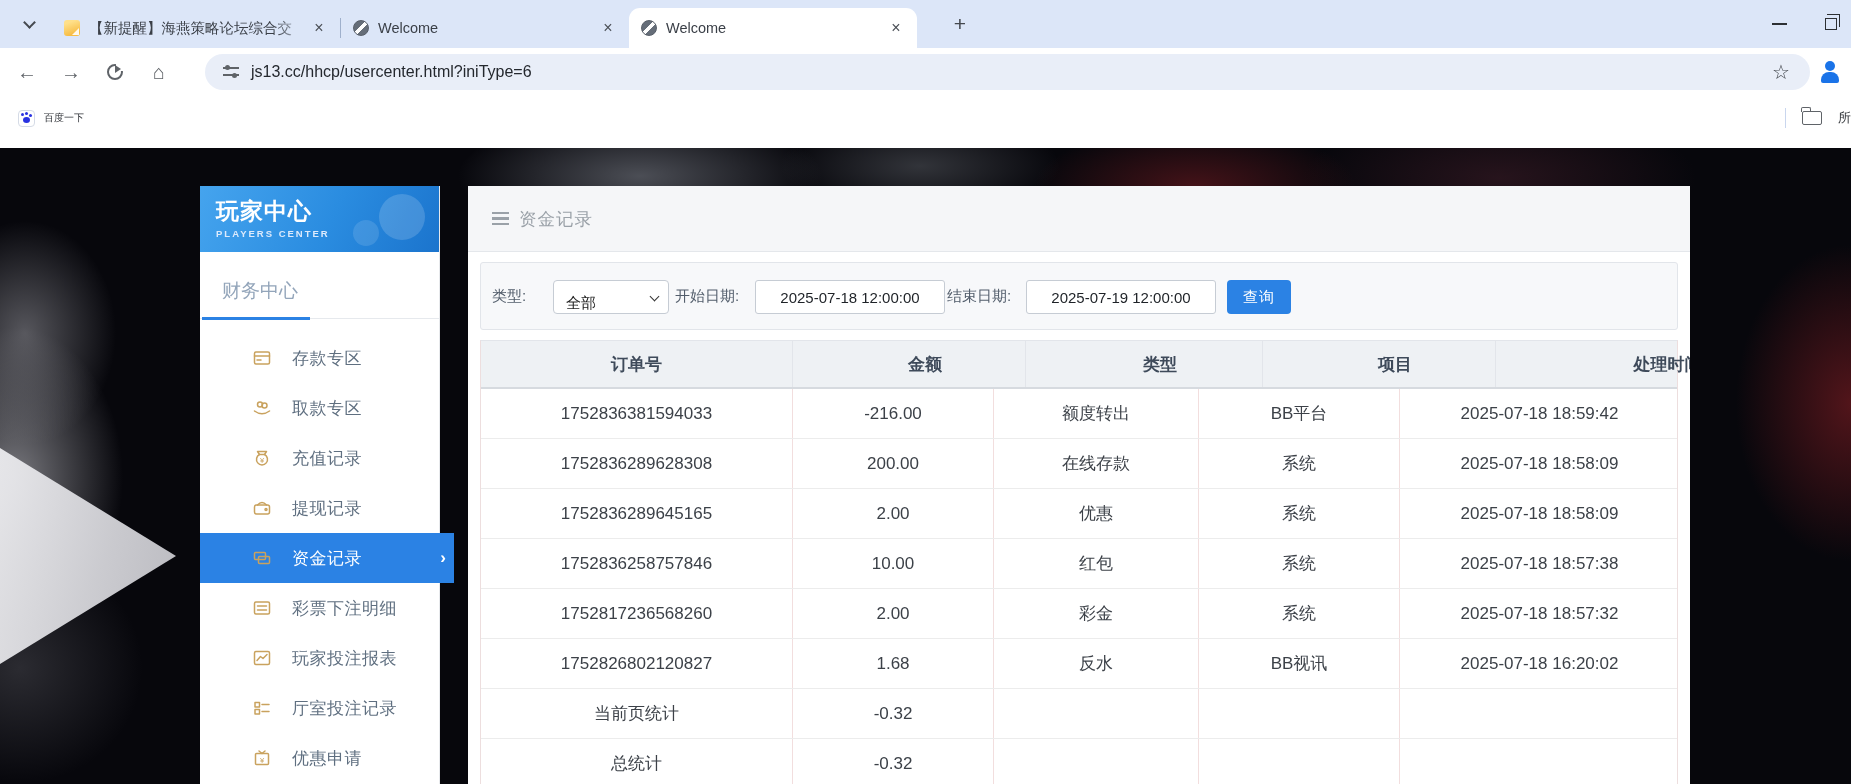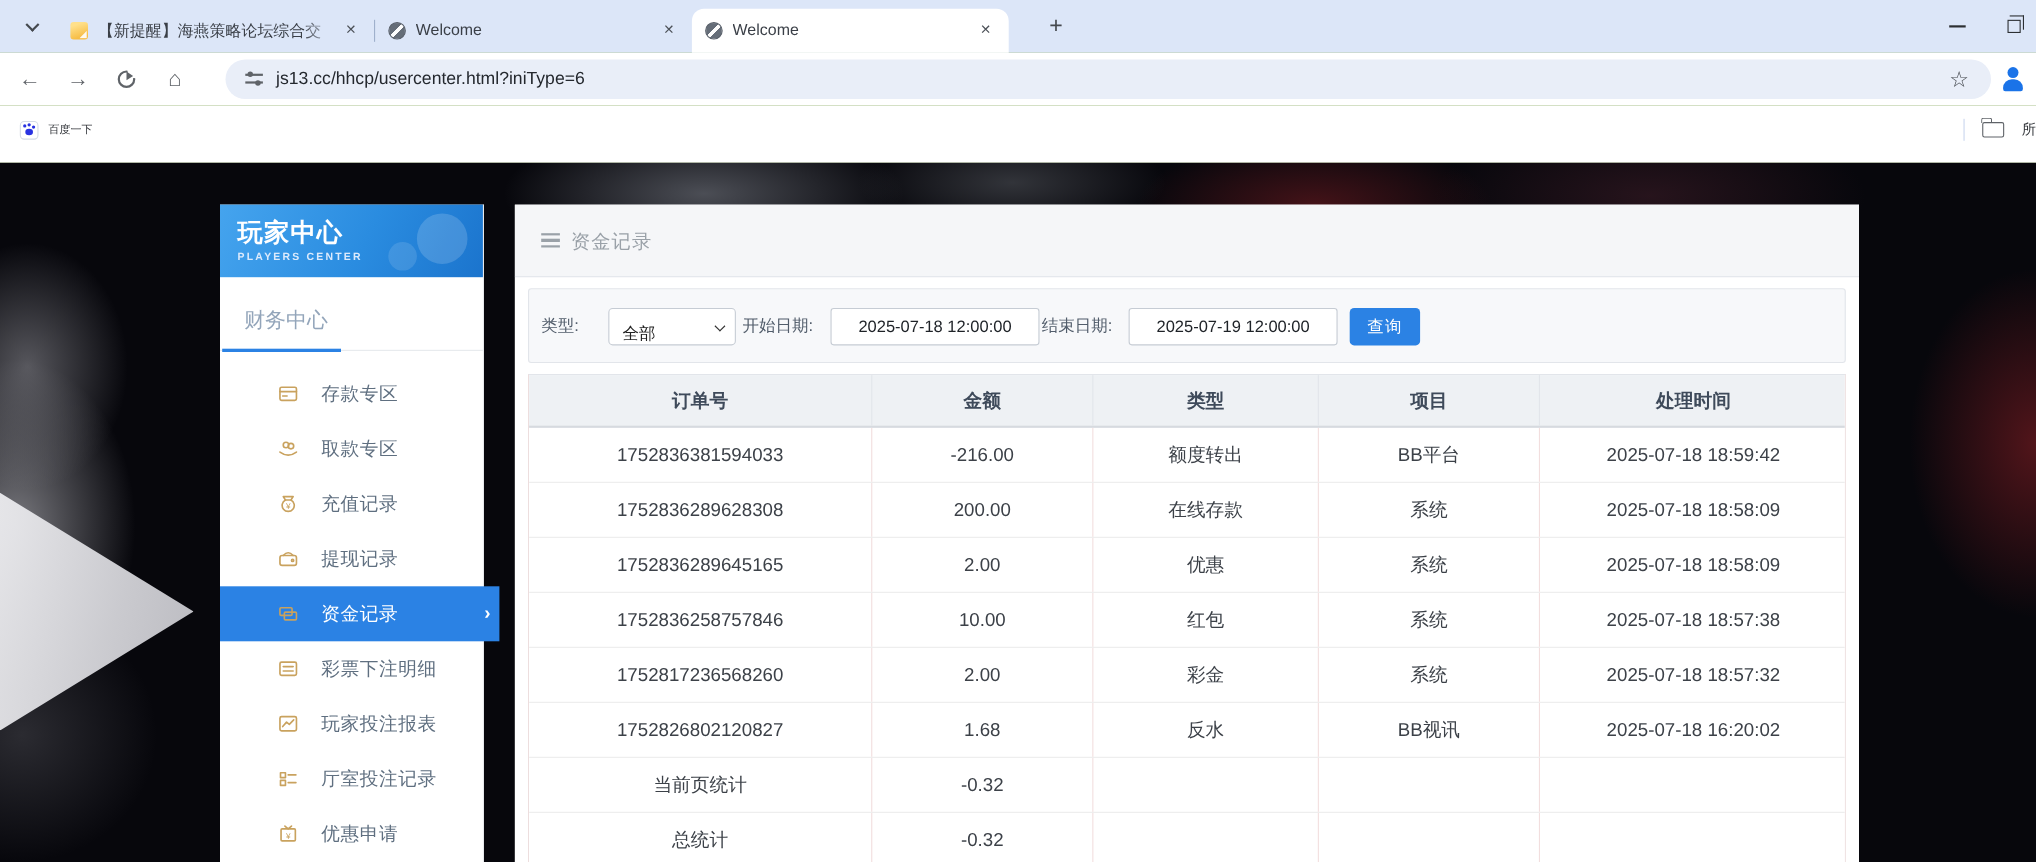--- a/index.html
+++ b/index.html
@@ -1,17 +1,17 @@
 <!DOCTYPE html>
 <html><head>
 <meta charset="utf-8">
 <style>
   * { margin:0; padding:0; box-sizing:border-box; }
   body { background:#222; font-family:"Liberation Sans","DejaVu Sans",sans-serif; }
-  .screen { position:relative; width:1851px; height:784px; overflow:hidden; background:#4d7c0f; }
+  .screen { position:relative; width:1851px; height:784px; overflow:hidden; background:#a3a3a3; }
 
   
   .tabstrip { position:absolute; left:0; top:0; width:100%; height:48px; background:#dce6f8; display:flex; align-items:flex-end; }
   .tabsearch { position:absolute; left:14px; top:10px; width:30px; height:28px; border-radius:8px; display:flex; align-items:center; justify-content:center; cursor:pointer; }
   .chevdown { width:9px; height:9px; border-right:2px solid #45494f; border-bottom:2px solid #45494f; transform:rotate(45deg); margin-top:-4px; }
   .tabs { position:absolute; left:52px; top:0; height:48px; display:flex; align-items:flex-end; }
   .tab { position:relative; width:288px; height:40px; display:flex; align-items:center; padding:0 10px 0 12px; color:#3a3f47; font-size:14.5px; }
   .tab.active { background:#fff; height:40px; border-radius:11px 11px 0 0; }
   .tab .title { flex:1; white-space:nowrap; overflow:hidden; -webkit-mask-image:linear-gradient(90deg,#000 85%,transparent); mask-image:linear-gradient(90deg,#000 85%,transparent); margin-left:9px; }
   .tab .close { width:22px; height:22px; border-radius:50%; display:flex; align-items:center; justify-content:center; font-size:16px; color:#4c5158; cursor:pointer; }
@@ -101,21 +101,21 @@
   .f-select .chevdown2 { position:absolute; right:10px; top:12px; width:7px; height:7px; border-right:1.8px solid #333; border-bottom:1.8px solid #333; transform:rotate(45deg); }
   .f-start-label { left:194px; }
   .f-input1 { left:274px; }
   .f-end-label { left:466px; }
   .f-input2 { left:545px; }
   .f-input { position:absolute; top:17px; width:190px; height:34px; background:#fff; border:1px solid #c6ccd4; border-radius:3px; font-size:15px; color:#1e2227; display:flex; align-items:center; justify-content:center; cursor:text; }
   .f-query { position:absolute; left:746px; top:17px; width:64px; height:34px; background:#2b82e4; color:#fff; font-size:15px; border:none; border-radius:4px; display:flex; align-items:center; justify-content:center; cursor:pointer; letter-spacing:1px; }
 
   .table { position:absolute; left:12px; top:154px; width:1198px; border-left:1px solid #eddede; border-right:1px solid #eddede; border-top:1px solid #e2e5ea; }
   .trow { display:grid; grid-template-columns:312px 201px 205px 201px 279px; }
-  .trow.thead { background:#eef1f4; border-bottom:2px solid #d6dadf; }
+  .trow.thead { background:#eef1f4; border-bottom:2px solid #d6dadf;gap:32px; }
   .th { height:46px; display:flex; align-items:center; justify-content:center; font-size:17px; font-weight:bold; color:#3e4a5a; border-right:1px solid #e2e5ea; }
   .th:last-child { border-right:none; }
   .trow.tbody { border-bottom:1px solid #ececec; background:#fff; }
   .td { height:49px; display:flex; align-items:center; justify-content:center; font-size:17px; color:#3c4148; border-right:1px solid #f2dede; }
   .td:last-child { border-right:none; }
 </style>
 </head>
 <body>
 
 <div class="screen">

